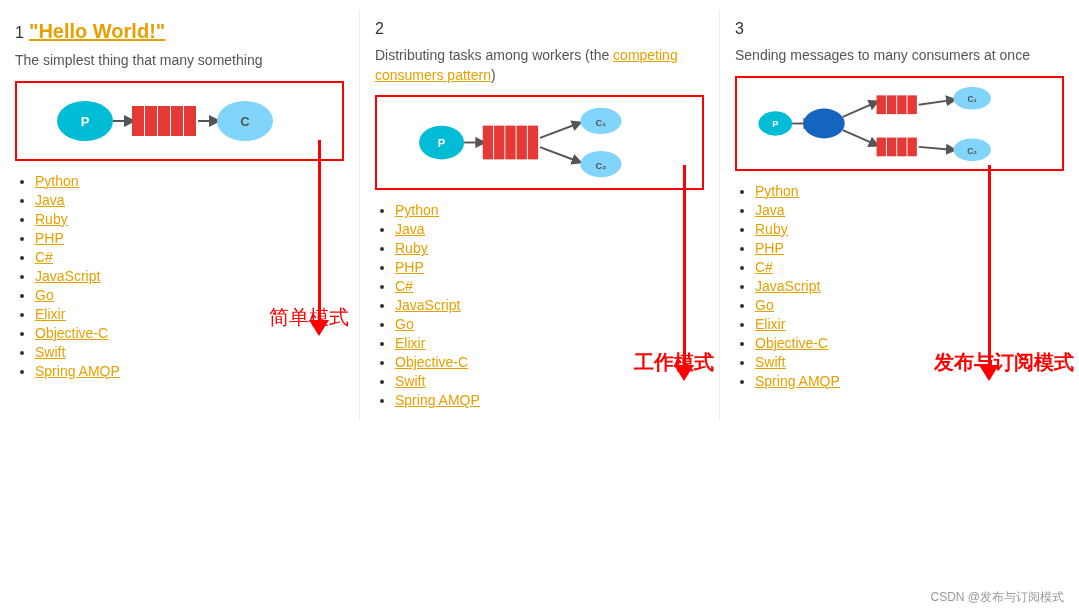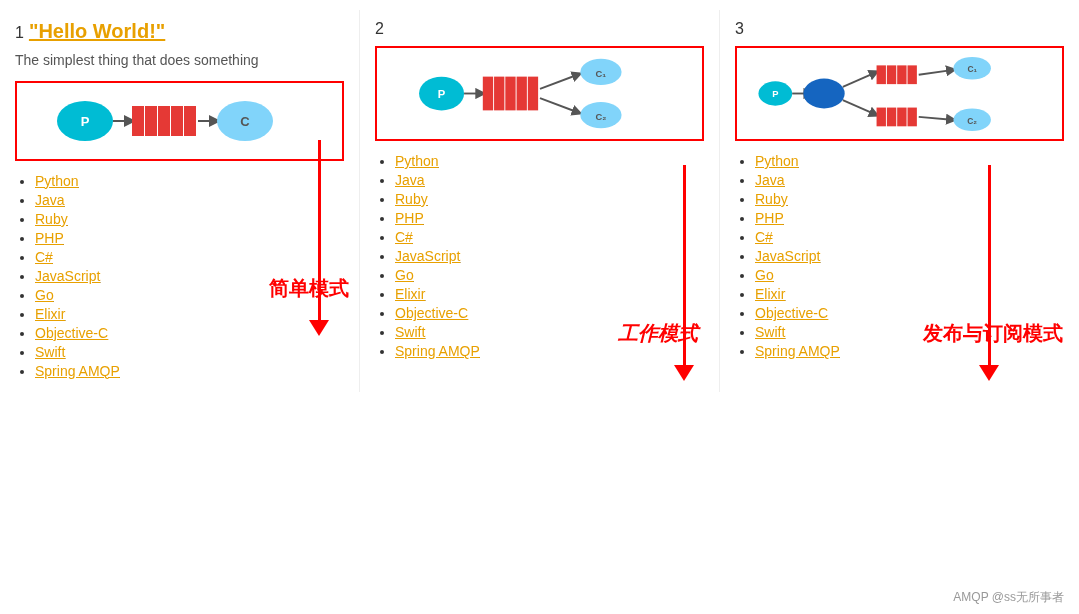--- a/index.html
+++ b/index.html
@@ -81,21 +81,21 @@
 </head>
 <body>
 
 <div class="container">
 
   <div class="column column-divider" style="position:relative;">
     <div class="section-header">
       <span class="section-number">1</span>
       <span class="section-title">"Hello World!"</span>
     </div>
-    <div class="section-desc">The simplest thing that does something</div>
+    <div class="section-desc">The simplest thing that many something</div>
 
     <div class="diagram-box">
       <svg viewBox="0 0 260 60" width="260" height="60">
         <defs>
           <marker id="arr1" markerWidth="6" markerHeight="6" refX="3" refY="3" orient="auto">
             <path d="M0,0 L6,3 L0,6 Z" fill="#555"></path>
           </marker>
         </defs>
 
         <ellipse cx="35" cy="30" rx="28" ry="20" fill="#00bcd4"></ellipse>
@@ -128,27 +128,30 @@
       <li><a>Objective-C</a></li>
       <li><a>Swift</a></li>
       <li><a>Spring AMQP</a></li>
     </ul>
 
     <div style="position:absolute; right:30px; top:130px; display:flex; flex-direction:column; align-items:center;">
       <div style="width:3px; height:180px; background:red;"></div>
       <div style="width:0;height:0;border-left:10px solid transparent;border-right:10px solid transparent;border-top:16px solid red;"></div>
     </div>
     <div style="position:absolute; right:10px; bottom:90px;">
-      <span style="color:red; font-size:20px; font-weight:bold;text-align:right;">简单模式</span>
+      <span style="color:red; font-size:20px; font-weight:normal;text-align:right;">简单模式</span>
     </div>
   </div>
 
   <div class="column column-divider" style="position:relative;">
     <div class="section-header">
       <span class="section-number">2</span>
+    </div>
+    <div class="section-desc">
+      Distributing tasks among workers (the <a style="color:#e8a000;">competing consumers pattern</a>)
     </div>
 
     <div class="diagram-box">
       <svg viewBox="0 0 270 80" width="260" height="75">
         <defs>
           <marker id="arr2" markerWidth="6" markerHeight="6" refX="3" refY="3" orient="auto">
             <path d="M0,0 L6,3 L0,6 Z" fill="#555"></path>
           </marker>
         </defs>
 
@@ -185,29 +188,30 @@
       <li><a>Elixir</a></li>
       <li><a>Objective-C</a></li>
       <li><a>Swift</a></li>
       <li><a>Spring AMQP</a></li>
     </ul>
 
     <div style="position:absolute; right:25px; top:155px; display:flex; flex-direction:column; align-items:center;">
       <div style="width:3px; height:200px; background:red;"></div>
       <div style="width:0;height:0;border-left:10px solid transparent;border-right:10px solid transparent;border-top:16px solid red;"></div>
     </div>
-    <div style="position:absolute; right:21px; bottom:45px;font-style:italic;">
+    <div style="position:absolute; right:5px; bottom:45px;">
       <span style="color:red; font-size:20px; font-weight:bold;">工作模式</span>
     </div>
   </div>
 
   <div class="column" style="position:relative;">
     <div class="section-header">
       <span class="section-number">3</span>
     </div>
+    <div class="section-desc">Sending messages to many consumers at once</div>
 
     <div class="diagram-box">
       <svg viewBox="0 0 310 80" width="300" height="75">
         <defs>
           <marker id="arr3" markerWidth="6" markerHeight="6" refX="3" refY="3" orient="auto">
             <path d="M0,0 L6,3 L0,6 Z" fill="#555"></path>
           </marker>
         </defs>
 
         <ellipse cx="22" cy="40" rx="18" ry="13" fill="#00bcd4"></ellipse>
@@ -254,22 +258,22 @@
       <li><a>Elixir</a></li>
       <li><a>Objective-C</a></li>
       <li><a>Swift</a></li>
       <li><a>Spring AMQP</a></li>
     </ul>
 
     <div style="position:absolute; right:80px; top:155px; display:flex; flex-direction:column; align-items:center;">
       <div style="width:3px; height:200px; background:red;"></div>
       <div style="width:0;height:0;border-left:10px solid transparent;border-right:10px solid transparent;border-top:16px solid red;"></div>
     </div>
-    <div style="position:absolute; right:16px; bottom:45px;">
+    <div style="position:absolute; right:5px; bottom:45px;">
       <span style="color:red; font-size:20px; font-weight:bold;">发布与订阅模式</span>
     </div>
   </div>
 
 </div>
 
 <div style="position:fixed; bottom:8px; right:15px; font-size:12px; color:#999;">
-  <span>AMQP @ss无所事者</span>
+  <span>CSDN @发布与订阅模式</span>
 </div>
 
 </body></html>

